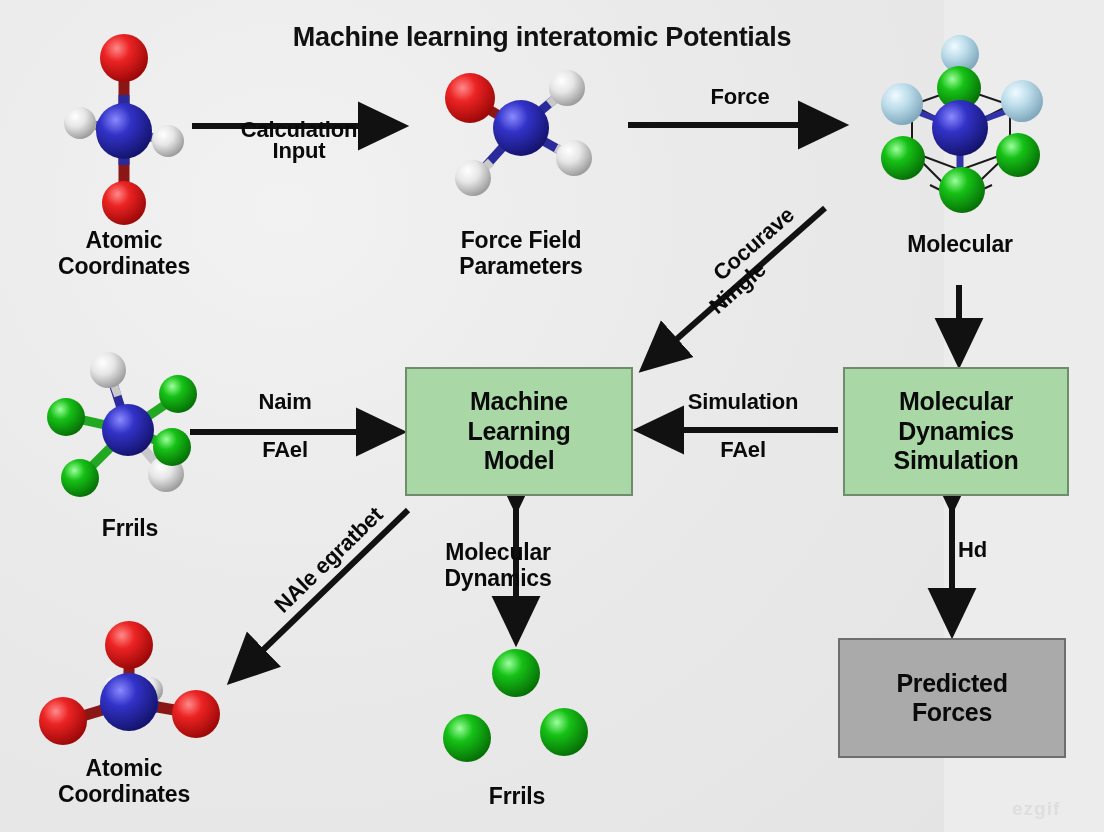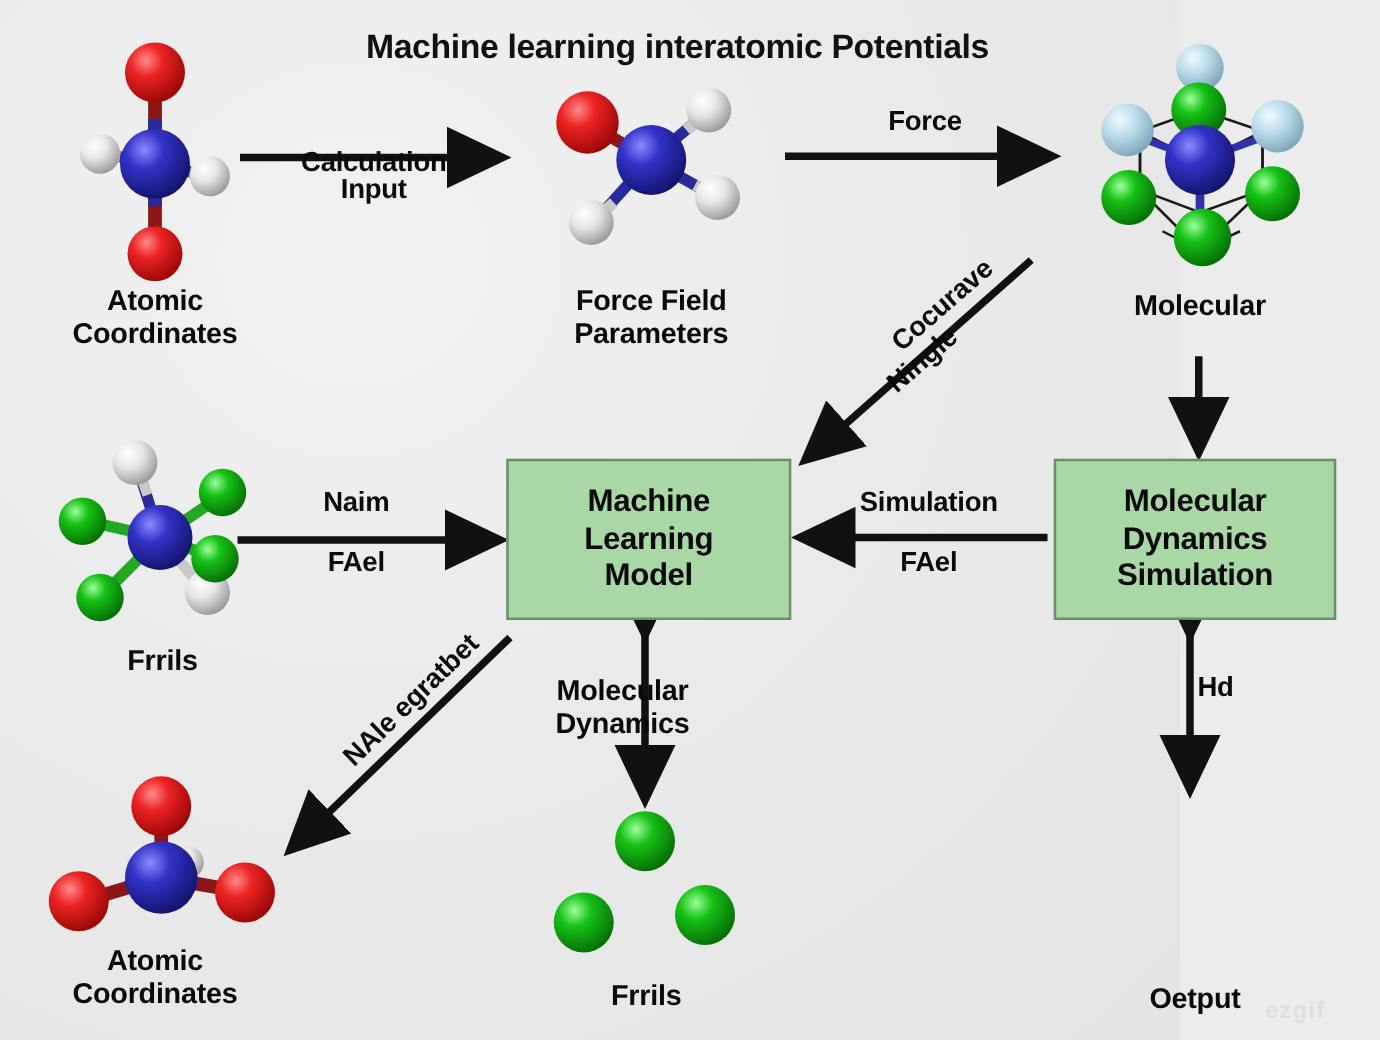--- a/index.html
+++ b/index.html
@@ -191,37 +191,38 @@
   </svg>
 
   <div class="box green" style="left:405px;top:367px;width:228px;height:129px;">Machine
 Learning
 Model</div>
 
   <div class="box green" style="left:843px;top:367px;width:226px;height:129px;">Molecular
 Dynamics
 Simulation</div>
 
+  <div class="box gray" style="left:838px;top:638px;width:228px;height:120px;">Predicted
+Forces</div>
 
   <div class="lbl cap" style="left:24px;top:228px;width:200px;">Atomic
 Coordinates</div>
 
   <div class="lbl cap" style="left:412px;top:228px;width:218px;">Force Field
 Parameters</div>
 
   <div class="lbl cap" style="left:862px;top:232px;width:196px;">Molecular</div>
 
   <div class="lbl cap" style="left:42px;top:516px;width:176px;">Frrils</div>
 
   <div class="lbl cap" style="left:22px;top:756px;width:204px;">Atomic
 Coordinates</div>
 
   <div class="lbl cap" style="left:432px;top:784px;width:170px;">Frrils</div>
 
-  <div class="lbl cap" style="left:866px;top:786px;width:180px;">Oetput</div>
 
   <div class="lbl arrlbl" style="left:196px;top:85px;width:206px;margin-top:33px;">Calculation</div>
   <div class="lbl arrlbl" style="left:196px;top:139px;width:206px;">Input</div>
 
   <div class="lbl arrlbl" style="left:182px;top:390px;width:206px;">Naim</div>
 
   <div class="lbl arrlbl" style="left:640px;top:85px;width:200px;">Force</div>
   <div class="lbl arrlbl" style="left:182px;top:438px;width:206px;">FAel</div>
 
   <div class="lbl arrlbl" style="left:644px;top:390px;width:198px;">Simulation</div>

